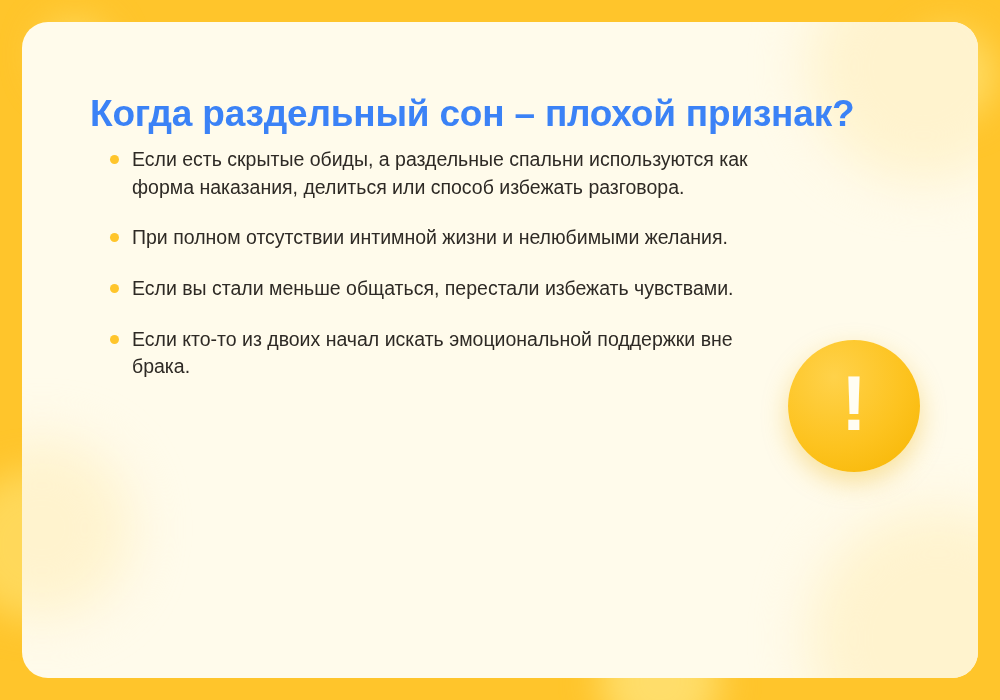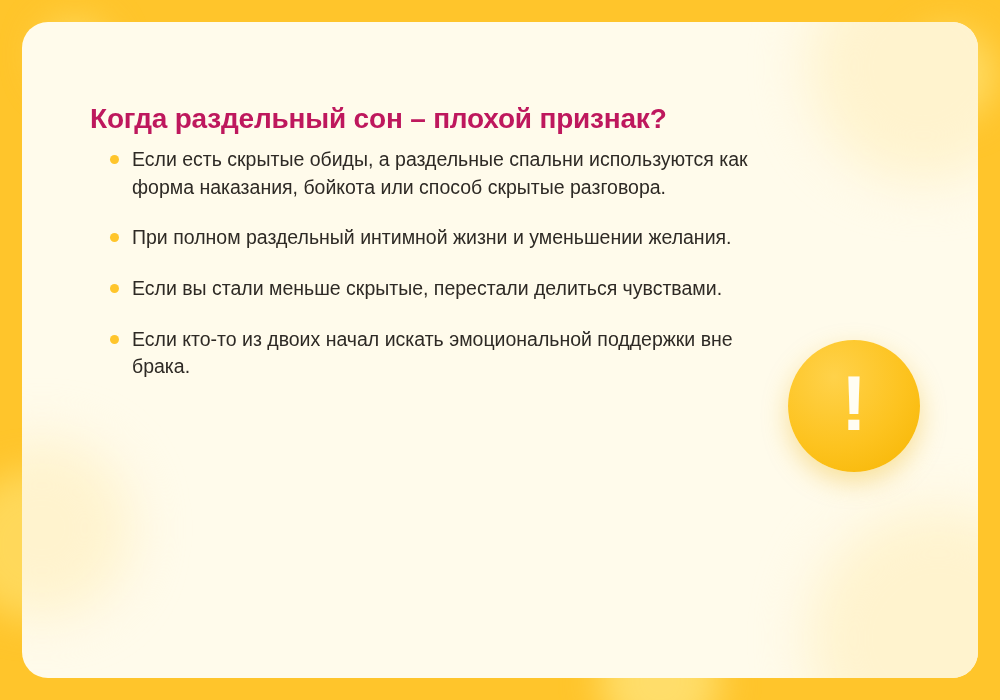--- a/index.html
+++ b/index.html
@@ -54,25 +54,25 @@
     filter: blur(26px);
     pointer-events: none;
   }
   .card-blob-a { width: 230px; height: 230px; right: -60px; top: -70px; }
   .card-blob-b { width: 260px; height: 260px; right: -90px; bottom: -90px; }
   .card-blob-c { width: 180px; height: 180px; left: -70px; bottom: 60px; }
 
   .title {
     position: absolute;
     left: 68px;
-    top: 62px;
+    top: 46px;
     width: 800px;
-    font-size: 28px;
+    font-size: 37px;
     font-weight: bold;
-    color: #be185d;
+    color: #3b82f6;
     letter-spacing: -0.2px;
   }
 
   .list {
     position: absolute;
     left: 68px;
     top: 124px;
     width: 700px;
     margin: 0;
     padding: 0;
@@ -135,29 +135,29 @@
 
     <div class="card-blob card-blob-a"></div>
     <div class="card-blob card-blob-b"></div>
     <div class="card-blob card-blob-c"></div>
 
     <h1 class="title">Когда раздельный сон – плохой признак?</h1>
 
     <ul class="list">
       <li class="list-item">
         <span class="bullet"></span>
-        <span>Если есть скрытые обиды, а раздельные спальни используются как форма наказания, бойкота или способ скрытые разговора.</span>
+        <span>Если есть скрытые обиды, а раздельные спальни используются как форма наказания, делиться или способ избежать разговора.</span>
       </li>
       <li class="list-item">
         <span class="bullet"></span>
-        <span>При полном раздельный интимной жизни и уменьшении желания.</span>
+        <span>При полном отсутствии интимной жизни и нелюбимыми желания.</span>
       </li>
       <li class="list-item">
         <span class="bullet"></span>
-        <span>Если вы стали меньше скрытые, перестали делиться чувствами.</span>
+        <span>Если вы стали меньше общаться, перестали избежать чувствами.</span>
       </li>
       <li class="list-item">
         <span class="bullet"></span>
         <span>Если кто-то из двоих начал искать эмоциональной поддержки вне брака.</span>
       </li>
     </ul>
 
     <div class="badge">
       <span class="badge-mark">!</span>
     </div>

